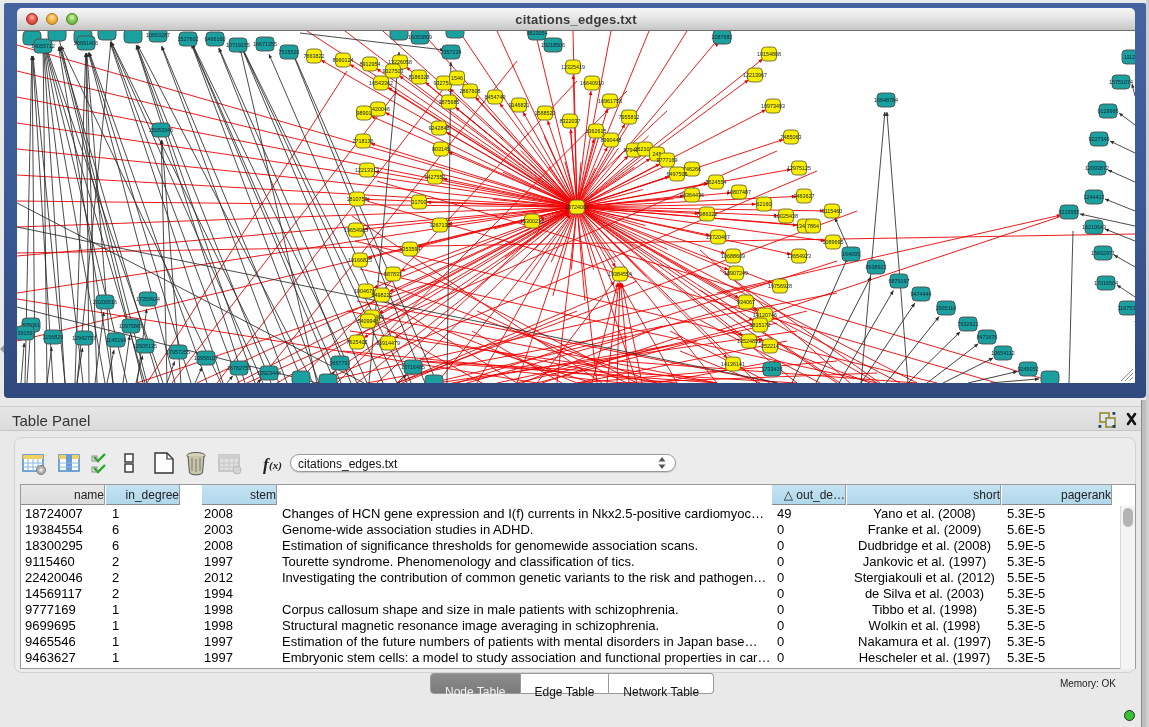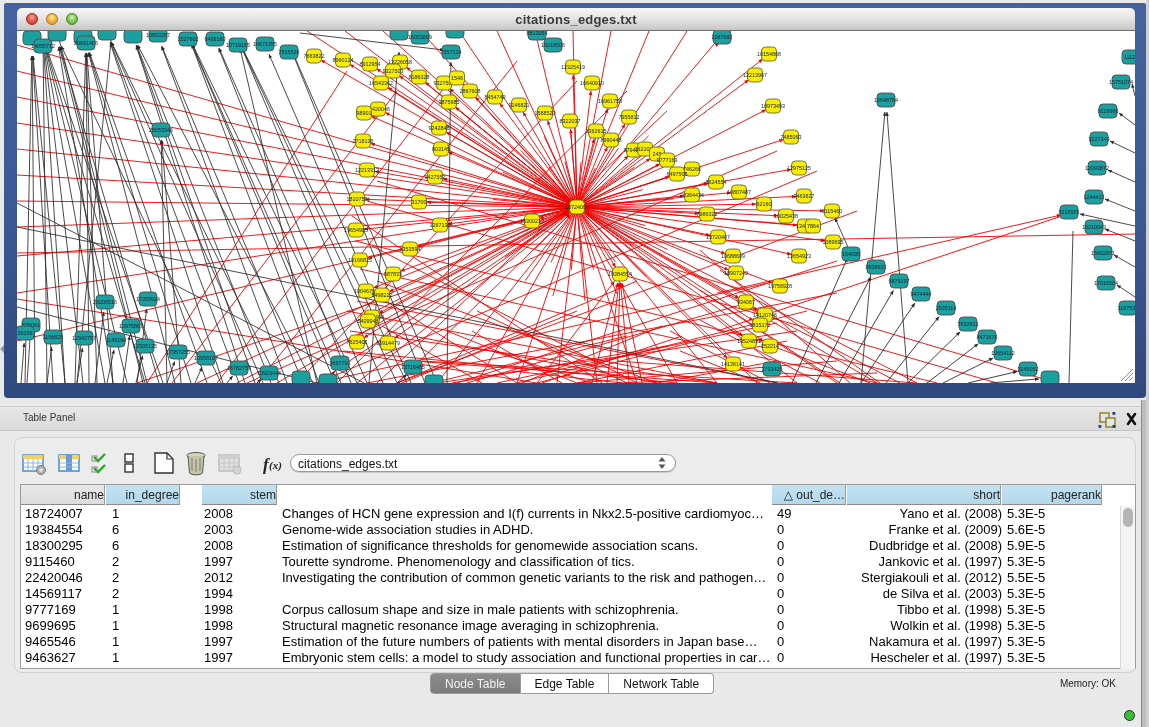--- a/index.html
+++ b/index.html
@@ -13,41 +13,41 @@
 #tl1{left:9px;background:radial-gradient(circle at 50% 35%,#ffb0a8 0%,#ea5648 45%,#c33a30 100%);border:0.5px solid #9a2b24}
 #tl2{left:29px;background:radial-gradient(circle at 50% 35%,#ffe9b0 0%,#f5b43a 45%,#d3922a 100%);border:0.5px solid #a8761f}
 #tl3{left:49px;background:radial-gradient(circle at 50% 35%,#d6f5c0 0%,#83ca52 45%,#5ea136 100%);border:0.5px solid #4a8326}
 #wtitle{position:absolute;top:4px;left:0;right:0;text-align:center;font-size:13px;
  font-weight:bold;color:#3a3a3a;letter-spacing:0.2px}
 #canvas{position:absolute;left:13px;top:28px;width:1118px;height:352px;background:#fff;overflow:hidden}
 #sidearrow{position:absolute;left:0px;top:345px;width:0;height:0;border-top:4px solid transparent;
  border-bottom:4px solid transparent;border-right:4px solid #9a9a9a}
 #tpbar{position:absolute;left:0;top:406px;width:1149px;height:25px;
  background:linear-gradient(180deg,#e6e6e6,#dbdbdb);border-top:1px solid #cccccc;border-bottom:1px solid #c6c6c6}
-#tpbar span{position:absolute;left:23px;top:5px;font-size:10px;color:#333}
+#tpbar span{position:absolute;left:12px;top:5px;font-size:15px;color:#333}
 #panel{position:absolute;left:14px;top:437px;width:1122px;height:236px;
  background:#ececec;border:1px solid #d2d2d2;border-radius:8px}
 #toolbar{position:absolute;left:0;top:0;width:100%;height:46px}
 #combo{position:absolute;left:275px;top:16px;width:386px;height:18px;background:#fff;
  border:1px solid #9a9a9a;border-radius:9px;box-shadow:0 1px 1px rgba(0,0,0,0.15)}
 #combo span{position:absolute;left:7px;top:2px;font-size:12px;color:#111}
 #table{position:absolute;left:5px;top:46px;width:1116px;height:185px;background:#fff;border:1px solid #9a9a9a}
 .hdr{position:absolute;top:0;height:20px;border-right:1px solid #9a9a9a;border-bottom:1px solid #8a8a8a;
  background:linear-gradient(180deg,#c3e2f2,#b2d8ec);font-size:12px;color:#222;text-align:right;line-height:20px}
 .hdr.gray{background:linear-gradient(180deg,#e8e8e8,#dcdcdc)}
 #rows{position:absolute;left:0;top:21px;width:1116px}
 .tr{position:relative;height:16px;font-size:13px;color:#000;white-space:nowrap}
 .c{position:absolute;top:0;height:16px;line-height:16px;overflow:hidden}
 .c0{left:4px;width:90px}.c1{left:91px;width:90px}.c2{left:183px;width:80px}
 .c3{left:261px;width:492px}.c4{left:756px;width:70px}
-.c5{left:826px;width:155px;text-align:right}.c6{left:986px;width:90px}
+.c5{left:826px;width:155px;text-align:center}.c6{left:986px;width:90px}
 #sb{position:absolute;right:0px;top:21px;width:15px;height:163px;background:#f4f4f4;border-left:1px solid #d8d8d8}
 #sbthumb{position:absolute;left:2px;top:2px;width:10px;height:19px;background:#b4b4b4;border-radius:5px}
 #tabs{position:absolute;left:430px;top:673px;height:21px;font-size:12px}
-.tab{float:left;height:21px;line-height:20px;padding:0 14px;background:#fff;border:1px solid #9a9a9a;border-left:none;color:#111}
+.tab{float:left;height:21px;line-height:20px;padding:8px 14px;background:#fff;border:1px solid #9a9a9a;border-left:none;color:#111}
 .tab.first{border-left:1px solid #9a9a9a;border-radius:4px 0 0 4px;background:linear-gradient(180deg,#8c8c8c,#7b7b7b);color:#f2f2f2}
 .tab.last{border-radius:0 4px 4px 0}
 #mem{position:absolute;right:33px;top:678px;font-size:10px;color:#222}
 #memdot{position:absolute;right:14px;top:710px;width:11px;height:11px;border-radius:50%;background:#35c335;border:1px solid #2a2a2a}
 #redge{position:absolute;right:0;top:0;width:3px;height:727px;background:#cfcfcf}
 #redge2{position:absolute;right:3px;top:400px;width:5px;height:327px;background:#bdbdbd;border-left:1px solid #8a8a8a}
 svg text{user-select:none}
 </style></head>
 <body>
 <div id="frame">
@@ -894,21 +894,21 @@
           <path d="M5 13 L8.5 8.5 H1.5 Z" fill="#555"></path>
    </svg>
   </div>
  </div>
  <div id="table">
   <div class="hdr gray" style="left:0;width:84px">name</div>
   <div class="hdr" style="left:85px;width:74px">in_degree</div>
   <div class="hdr" style="left:181px;width:75px">stem</div>
   <div class="hdr" style="left:751px;width:74px">△ out_de…</div>
   <div class="hdr" style="left:826px;width:154px">short</div>
-  <div class="hdr" style="left:981px;width:100px">pagerank</div>
+  <div class="hdr" style="left:981px;width:110px">pagerank</div>
   <div id="rows">
 <div class="tr">
           <div class="c c0">18724007</div>
           <div class="c c1">1</div>
           <div class="c c2">2008</div>
           <div class="c c3">Changes of HCN gene expression and I(f) currents in Nkx2.5-positive cardiomyoc…</div>
           <div class="c c4">49</div>
           <div class="c c5">Yano et al. (2008)</div>
           <div class="c c6">5.3E-5</div>
         </div>

